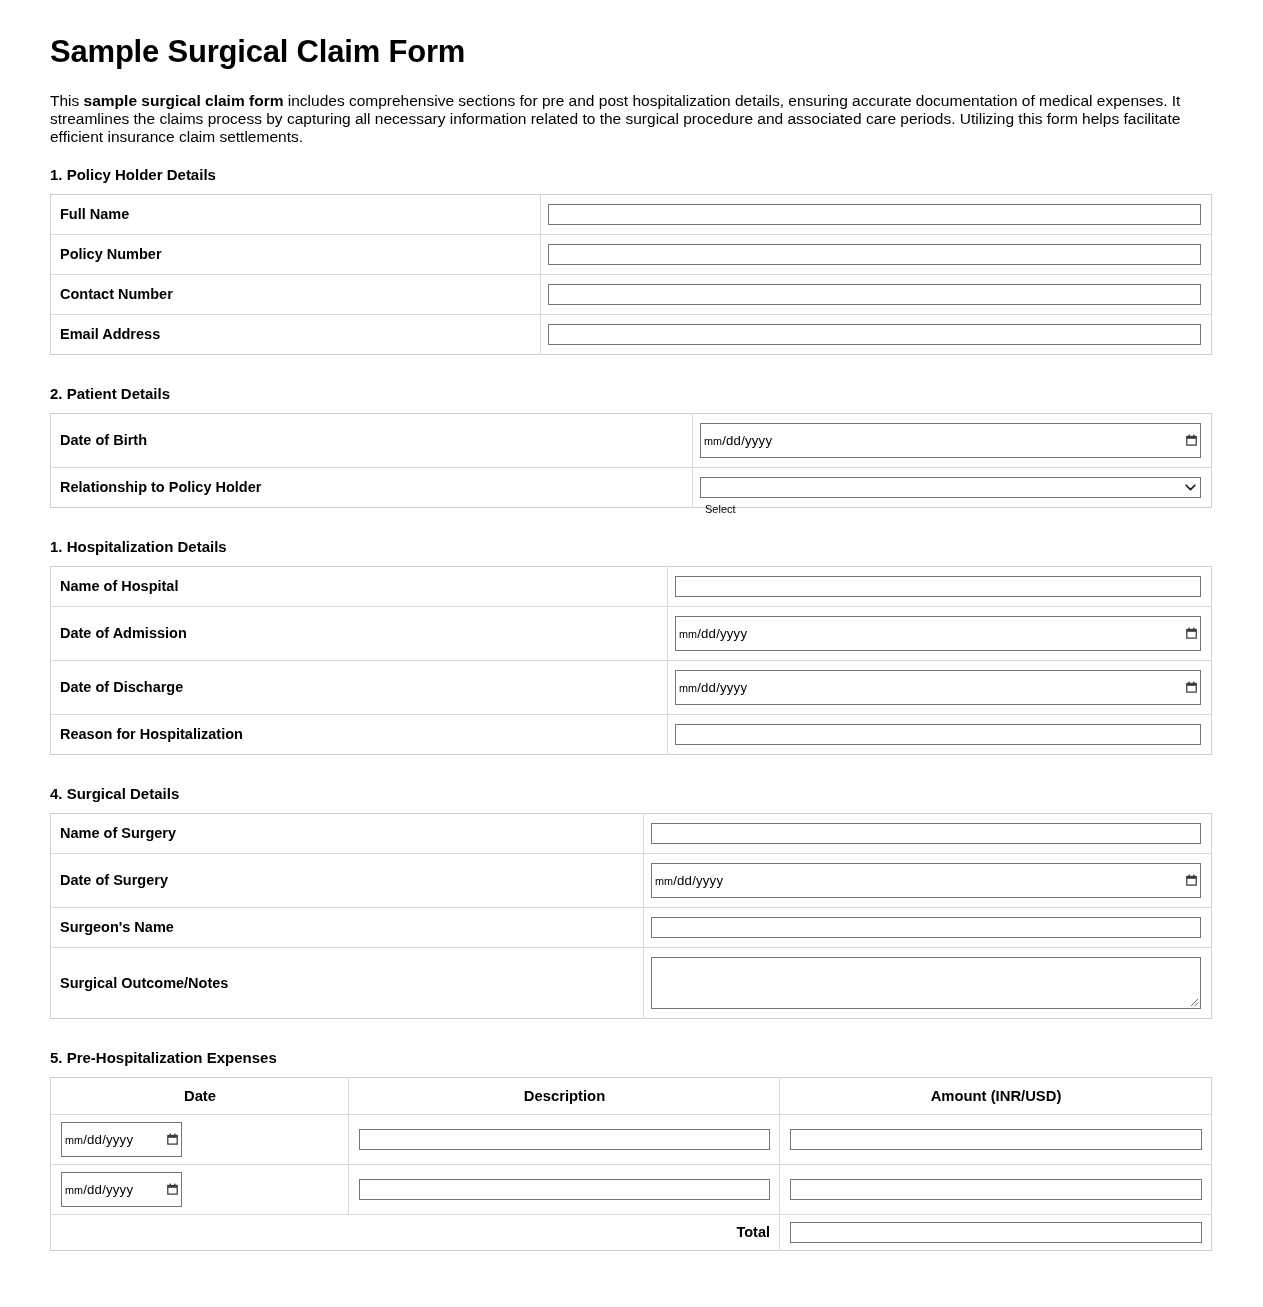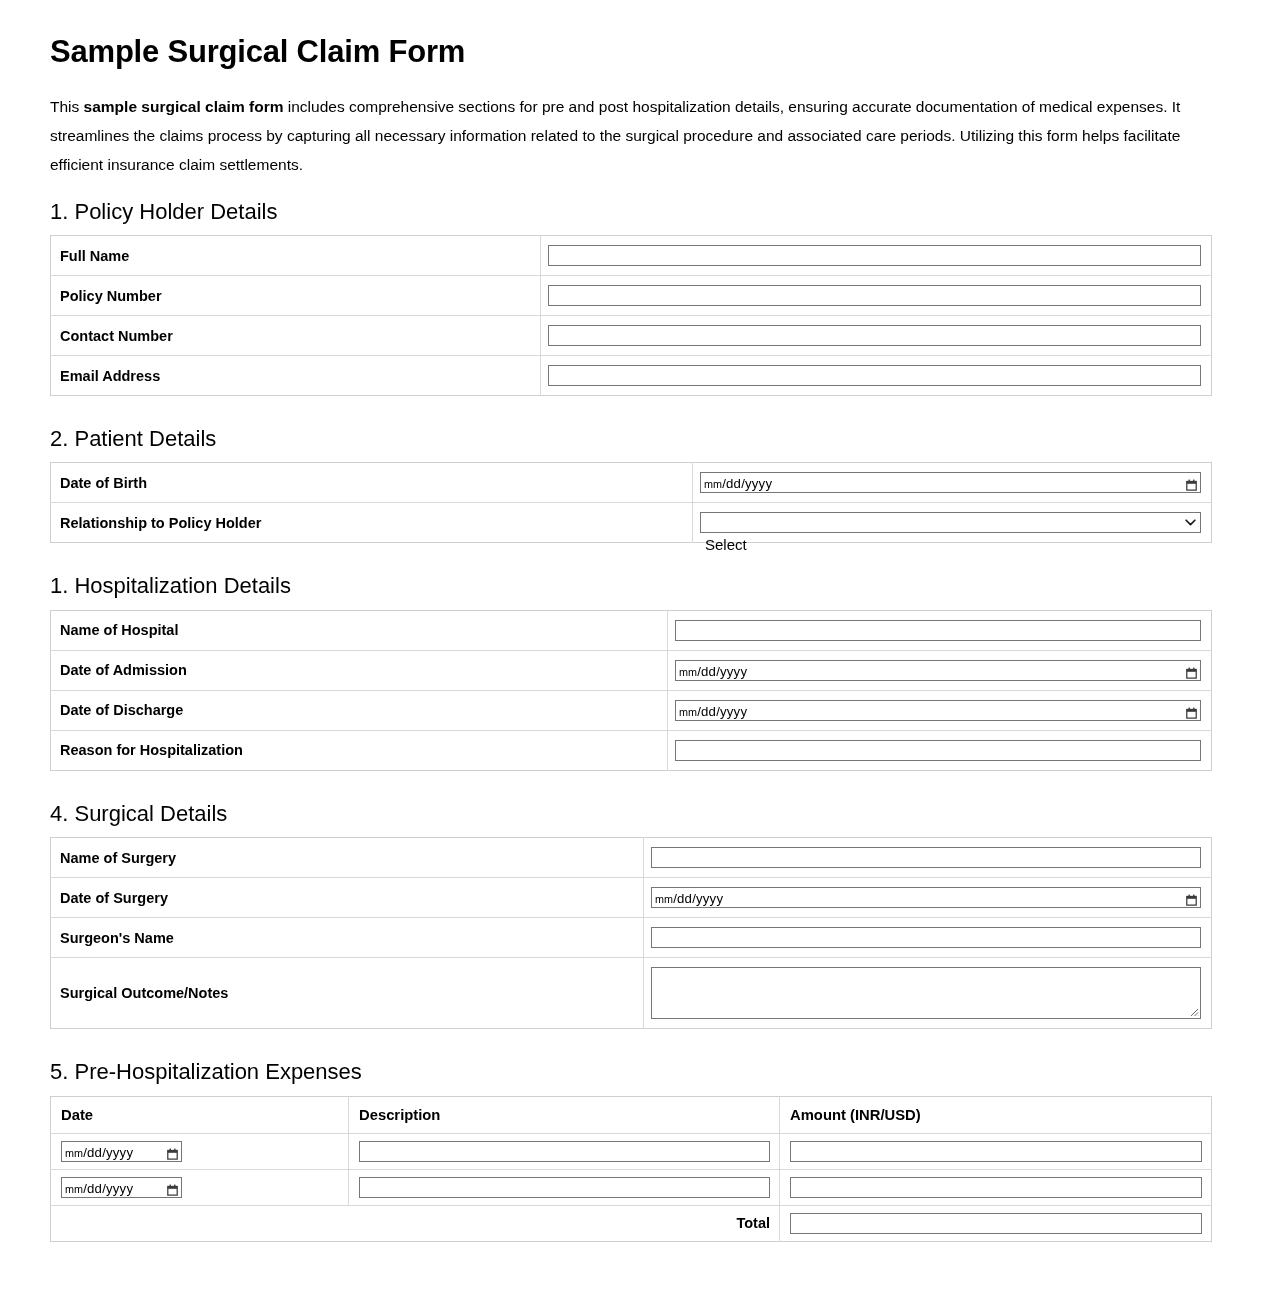--- a/index.html
+++ b/index.html
@@ -23,29 +23,29 @@
   h1.page-title {
     font-size: 31px;
     font-weight: bold;
     margin: 0 0 22px 0;
     letter-spacing: -0.2px;
     line-height: 1.15;
   }
 
   p.intro {
     font-size: 15.5px;
-    line-height: 29px;
+    line-height: 18px;
     margin: 12px 0 20px 0;
     max-width: 1165px;
   }
   p.intro b { font-weight: bold; }
 
   h2.section-title {
-    font-size: 22px;
-    font-weight: normal;
+    font-size: 15px;
+    font-weight: bold;
     margin: 0 0 10px 0;
     line-height: 1.2;
   }
   .section { margin-bottom: 30px; }
 
   table.form-table {
     border-collapse: collapse;
     width: 1161px;
     border: 1px solid #cfcfcf;
     table-layout: fixed;
@@ -76,24 +76,24 @@
     border: 1px solid #767676;
     background: #ffffff;
     font-family: "Liberation Sans", sans-serif;
     font-size: 13.3px;
     padding: 1px 2px;
     border-radius: 0;
   }
 
   .date-input {
     display: inline-flex;
-    align-items: flex-end;
+    align-items: center;
     justify-content: space-between;
     box-sizing: border-box;
-    height: 21px;
+    height: 35px;
     border: 1px solid #767676;
     background: #ffffff;
     padding: 1px 3px 1px 3px;
     width: 100%;
   }
   .date-input .dtext {
     font-family: "Liberation Sans", sans-serif;
     font-size: 13.2px;
     color: #000;
     letter-spacing: 0.2px;
@@ -115,21 +115,21 @@
     align-items: center;
     justify-content: space-between;
     box-sizing: border-box;
     height: 21px;
     width: 100%;
     border: 1px solid #767676;
     background: #ffffff;
     padding: 1px 4px 1px 4px;
   }
   .select-input .stext {
-    font-size: 15px;
+    font-size: 11px;
     font-family: "Liberation Sans", sans-serif;
     margin-top: 44px;
   }
   .chev {
     width: 11px; height: 7px; flex: 0 0 auto;
   }
 
   .textarea-box {
     position: relative;
     box-sizing: border-box;
@@ -145,21 +145,21 @@
   }
 
   
   table.expense-table {
     border-collapse: collapse;
     width: 1161px;
     border: 1px solid #cfcfcf;
     table-layout: fixed;
   }
   table.expense-table th {
-    text-align: left;
+    text-align: center;
     font-weight: bold;
     font-size: 14.8px;
     padding: 10px 9px 10px 10px;
     border: 1px solid #d9d9d9;
     border-top: none;
     border-left: none;
   }
   table.expense-table th:last-child { border-right: none; }
   table.expense-table td {
     border: 1px solid #d9d9d9;

